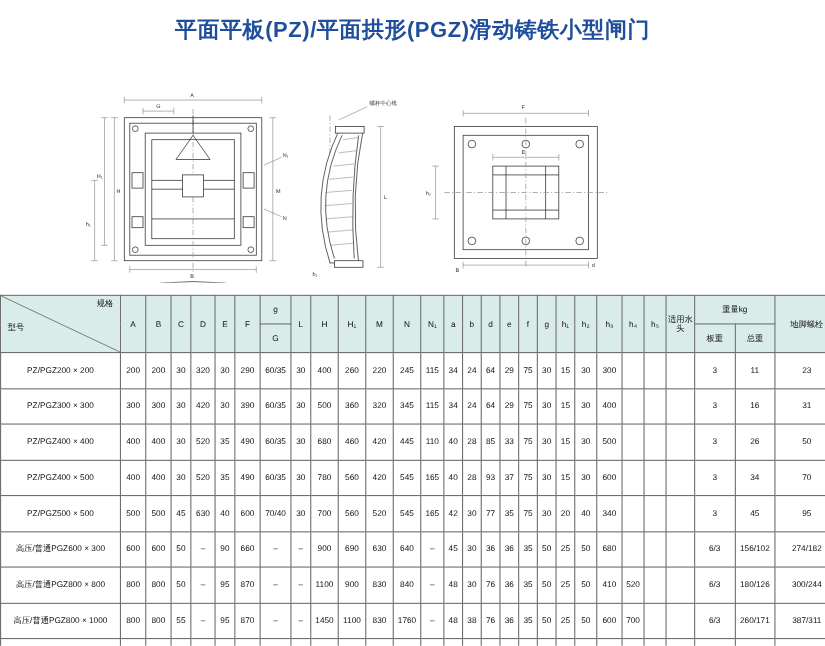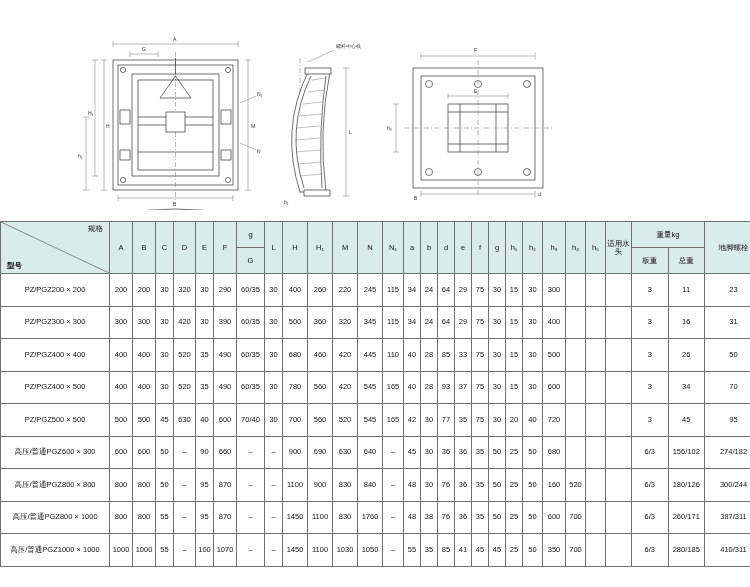--- a/index.html
+++ b/index.html
@@ -67,41 +67,41 @@
     min-height: 50px;
   }
   .corner-inner .lbl-top {
     position: absolute;
     top: 3px;
     right: 6px;
     font-size: 7.5px;
   }
   .corner-inner .lbl-bot {
     position: absolute;
-    bottom: 3px;
+    bottom: 18px;
     left: 6px;
     font-size: 7.5px;
-    font-weight: bold;
   }
   .corner-inner .diag {
     position: absolute;
     left: 0; top: 0;
     width: 100%; height: 100%;
   }
   td.model {
     text-align: center;
     font-size: 7.5px;
     white-space: nowrap;
   }
 </style>
 </head>
 <body>
 
 <div class="page">
 
+  <div class="title">平面平板(PZ)/平面拱形(PGZ)滑动铸铁小型闸门</div>
 
   <div class="drawings">
     <svg width="734" height="210" viewBox="0 0 734 210">
       <g stroke="#333" fill="none" stroke-width="0.7">
 
         <g stroke="#777" stroke-width="0.5">
           <line x1="105" y1="44" x2="230" y2="44"></line>
           <line x1="105" y1="41" x2="105" y2="47"></line>
           <line x1="230" y1="41" x2="230" y2="47"></line>
           <line x1="122" y1="54" x2="150" y2="54"></line>
@@ -444,21 +444,21 @@
           <td>545</td>
           <td>165</td>
           <td>42</td>
           <td>30</td>
           <td>77</td>
           <td>35</td>
           <td>75</td>
           <td>30</td>
           <td>20</td>
           <td>40</td>
-          <td>720</td>
+          <td>340</td>
           <td></td>
           <td></td>
           <td></td>
           <td>3</td>
           <td>45</td>
           <td>95</td>
           <td>6–M12 × 180</td>
         </tr>
         <tr>
           <td class="model">高压/普通PGZ600 × 300</td>
@@ -508,21 +508,21 @@
           <td>840</td>
           <td>–</td>
           <td>48</td>
           <td>30</td>
           <td>76</td>
           <td>36</td>
           <td>35</td>
           <td>50</td>
           <td>25</td>
           <td>50</td>
-          <td>160</td>
+          <td>410</td>
           <td>520</td>
           <td></td>
           <td></td>
           <td>6/3</td>
           <td>180/126</td>
           <td>300/244</td>
           <td>6–M14 × 250</td>
         </tr>
         <tr>
           <td class="model">高压/普通PGZ800 × 1000</td>

